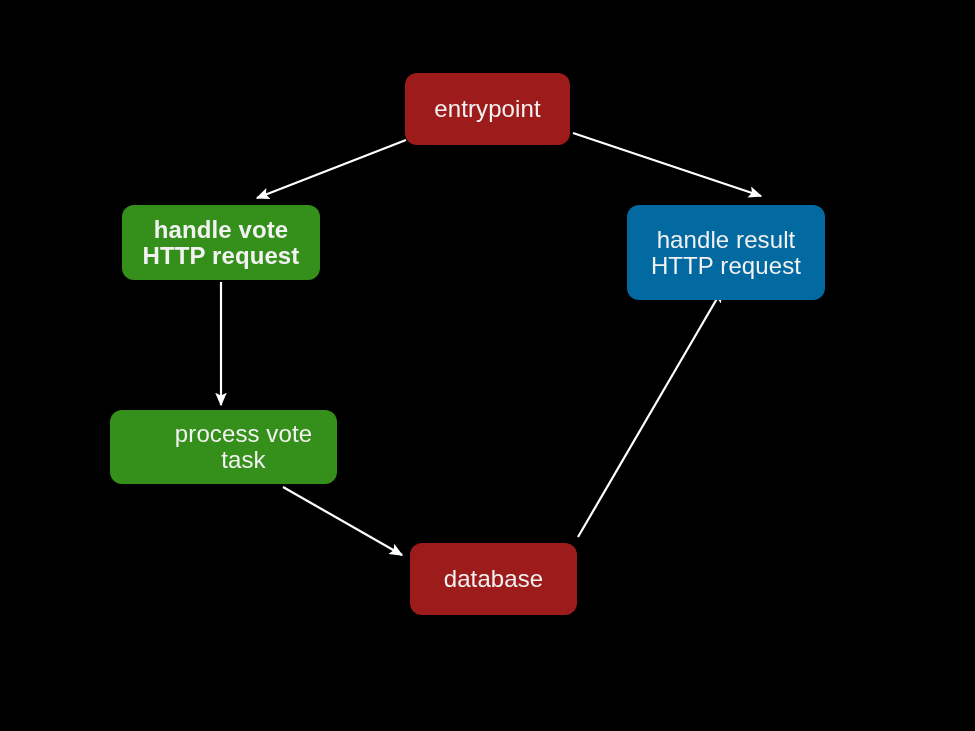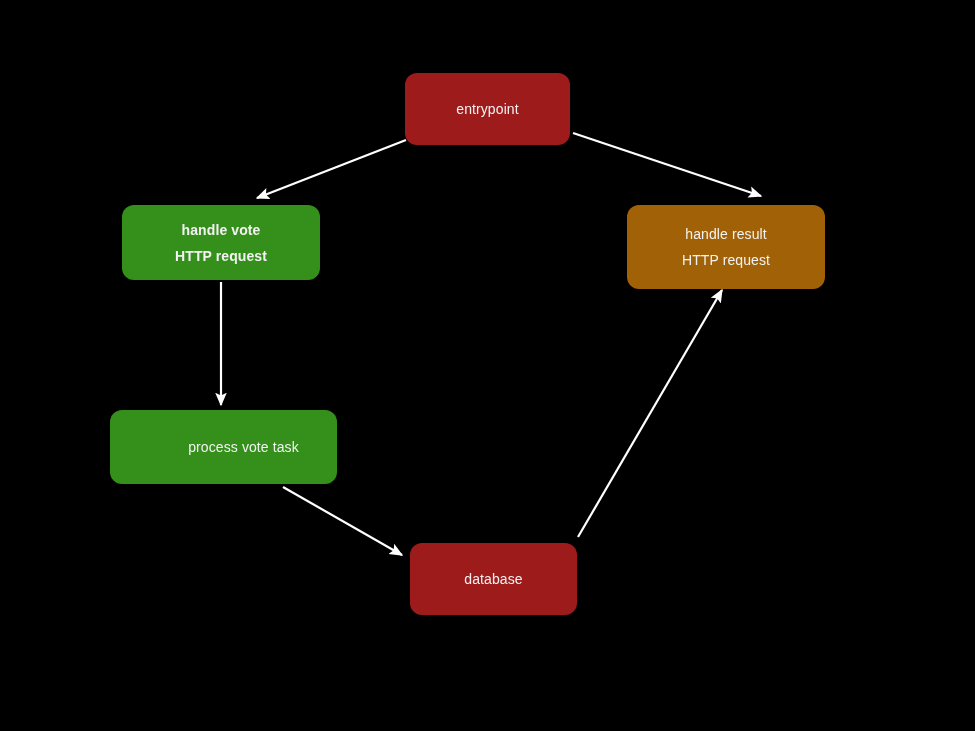--- a/index.html
+++ b/index.html
@@ -31,21 +31,21 @@
   .node {
     position: absolute;
     box-sizing: border-box;
     display: flex;
     align-items: center;
     justify-content: center;
     text-align: center;
     border-radius: 12px;
     color: #f2f2f2;
     font-family: "Liberation Sans", sans-serif;
-    font-size: 14px;
+    font-size: 24px;
     line-height: 26px;
     font-weight: 400;
     letter-spacing: 0.1px;
     white-space: pre-line;
     user-select: none;
   }
   .node-label {
     display: block;
     white-space: pre-line;
     padding: 0 8px;
@@ -73,21 +73,21 @@
 
   <div class="node" style="left: 405px; top: 73px; width: 165px; height: 72px; background: rgb(158, 27, 27); color: rgb(242, 242, 242);">
     <span class="node-label">entrypoint</span>
   </div>
 
   <div class="node" style="left: 122px; top: 205px; width: 198px; height: 75px; background: rgb(52, 144, 26); color: rgb(242, 242, 242); font-weight: bold;">
     <span class="node-label">handle vote
 HTTP request</span>
   </div>
 
-  <div class="node" style="left: 627px; top: 205px; width: 198px; height: 84px; background: #a16207; color: rgb(242, 242, 242);">
+  <div class="node" style="left: 627px; top: 205px; width: 198px; height: 95px; background: #0369a1; color: rgb(242, 242, 242);">
     <span class="node-label">handle result
 HTTP request</span>
   </div>
 
   <div class="node" style="left: 110px; top: 410px; width: 227px; height: 74px; background: rgb(52, 144, 26); color: rgb(242, 242, 242); padding-left: 40px;">
     <span class="node-label">process vote task</span>
   </div>
 
   <div class="node" style="left: 410px; top: 543px; width: 167px; height: 72px; background: rgb(158, 27, 27); color: rgb(242, 242, 242);">
     <span class="node-label">database</span>

